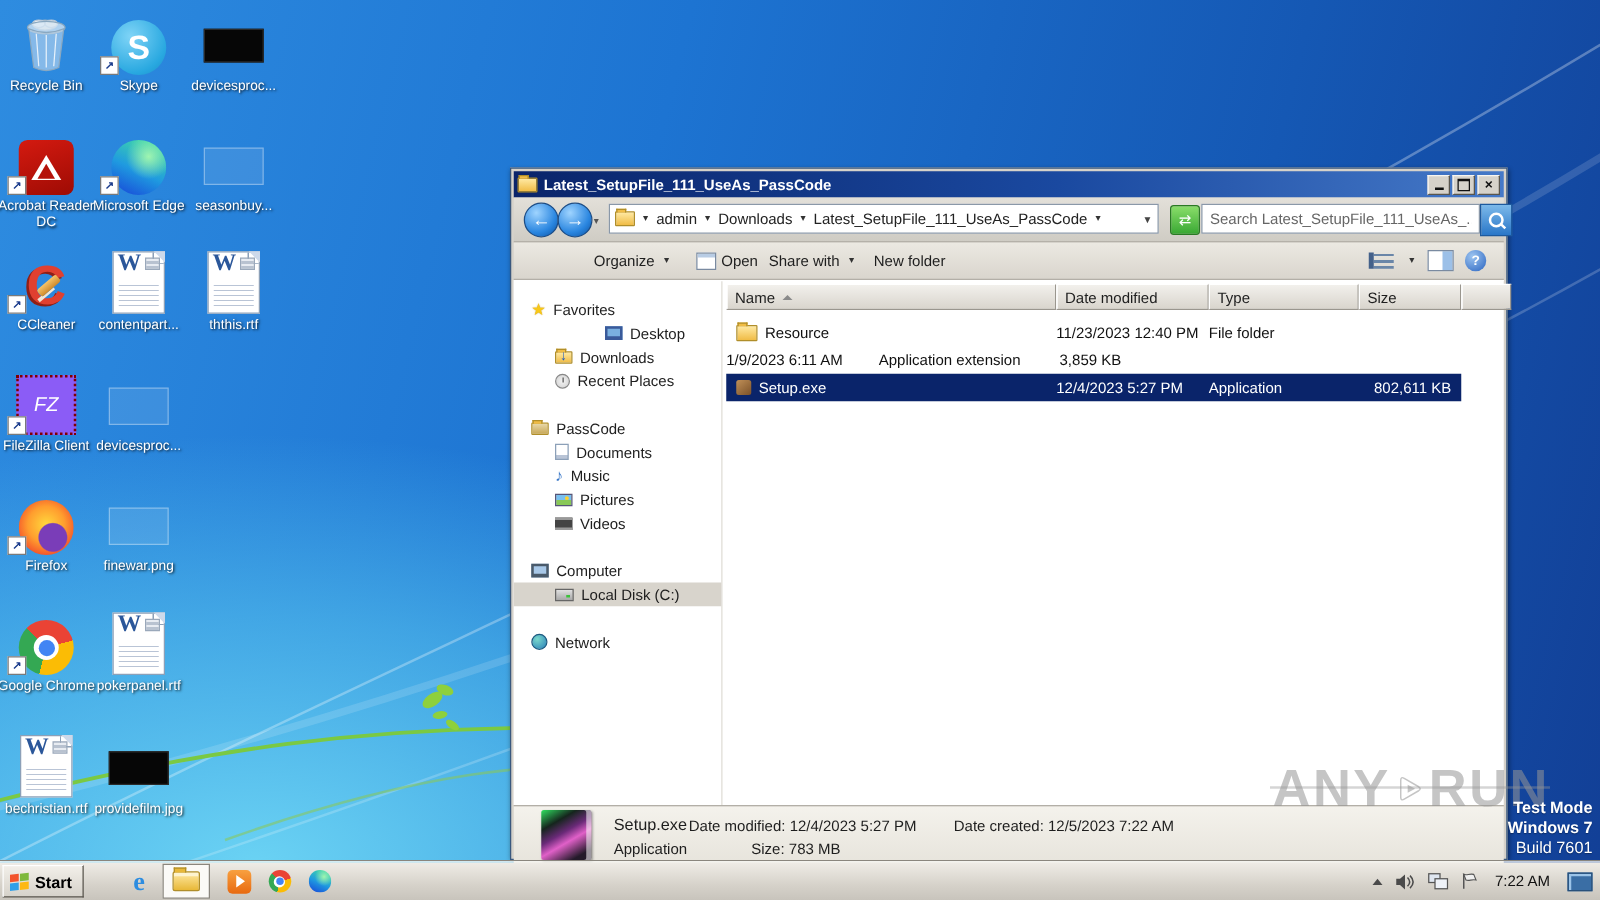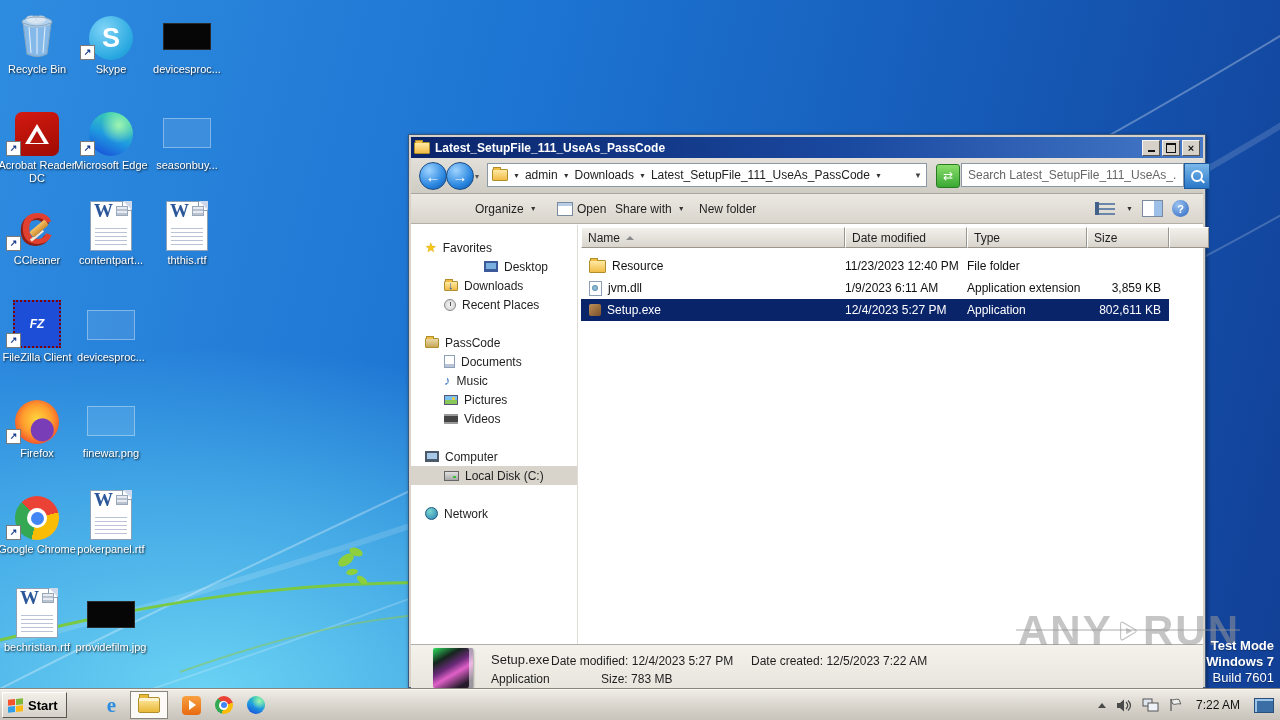--- a/index.html
+++ b/index.html
@@ -24,21 +24,21 @@
   .art-firefox{background:radial-gradient(circle at 62% 68%,#7a3db8 0 11px,rgba(0,0,0,0) 12px),radial-gradient(circle at 50% 45%,#ffd83d 0%,#ff9d2e 45%,#f4552b 75%,#d6358f 100%);}
   .art-chrome{background:conic-gradient(from -45deg,#ea4335 0 120deg,#fbbc05 0 240deg,#34a853 0 360deg);}
   .art-chrome .ring{width:20px;height:20px;border-radius:50%;background:#fff;display:flex;align-items:center;justify-content:center;}
   .art-chrome .dot{width:13px;height:13px;border-radius:50%;background:#4285f4;}
   .box44{width:44px;height:44px;display:flex;align-items:center;justify-content:center;position:relative;}
   .art-acrobat{background:linear-gradient(160deg,#d41a10,#9e0b04);border-radius:7px;}
   .tri-out{width:0;height:0;border-left:12px solid rgba(0,0,0,0);border-right:12px solid rgba(0,0,0,0);border-bottom:20px solid #fff;position:relative;}
   .tri-in{position:absolute;left:-7px;top:7px;width:0;height:0;border-left:7px solid rgba(0,0,0,0);border-right:7px solid rgba(0,0,0,0);border-bottom:12px solid #b5120a;}
   .art-ccleaner .bigc{font-size:44px;font-weight:900;color:#e04030;text-shadow:-2px 2px 0 #8f1f16;line-height:44px;}
   .art-ccleaner .brush{position:absolute;left:14px;top:18px;width:20px;height:7px;background:linear-gradient(#f6c46a,#cf8a2c);transform:rotate(-40deg);border-radius:2px;box-shadow:-6px 4px 0 -2px #efe6d8;}
-  .art-filezilla{background:#1d4ed8;border:2px dotted #7e0000;color:#fff;font-weight:bold;font-size:12px;font-style:italic;}
+  .art-filezilla{background:#8b5cf6;border:2px dotted #7e0000;color:#fff;font-weight:normal;font-size:16px;font-style:italic;}
   .thumb-black{width:46px;height:25px;background:#060606;border:1px solid #2a2a2a;margin-bottom:10px;}
   .thumb-faint{width:46px;height:28px;background:rgba(255,255,255,0.10);border:1px solid rgba(255,255,255,0.35);margin-bottom:8px;}
   .art-word{width:40px;height:48px;background:#fff;border:1px solid #8ca0b8;position:relative;}
   .art-word .fold{position:absolute;right:-1px;top:-1px;width:0;height:0;border-left:9px solid rgba(0,0,0,0);border-top:9px solid #cdd9ea;box-shadow:-1px 1px 0 #8ca0b8;}
   .art-word .w{position:absolute;left:3px;top:2px;color:#2b579a;font-family:"Liberation Serif",serif;font-weight:bold;font-size:19px;}
   .art-word .grid{position:absolute;right:3px;top:4px;width:10px;height:8px;background:repeating-linear-gradient(0deg,#b8c2d0 0 2px,#e8ecf2 2px 4px);border:1px solid #9aa8ba;}
   .art-word .lines{position:absolute;left:4px;right:4px;top:24px;height:19px;background:repeating-linear-gradient(0deg,#b9c4d6 0 1px,rgba(0,0,0,0) 1px 4px);}
   .art-bin{margin-bottom:2px;}
 
   
@@ -114,21 +114,21 @@
   .fi-dll{width:11px;height:13px;background:#fff;border:1px solid #8ca0b8;position:relative;}
   .fi-dll::after{content:"";position:absolute;left:2px;top:3px;width:6px;height:6px;border-radius:50%;background:radial-gradient(circle,#9cc,#4a7ab8);}
   .fi-app{width:12px;height:12px;border-radius:2px;background:linear-gradient(140deg,#c09058,#7a5028);}
 
   .detailspane{position:relative;height:46px;background:linear-gradient(#f4f2ec,#e7e4dc);border-top:1px solid #b3afa7;font-size:12px;color:#1e1e1e;}
   .bigappicon{position:absolute;left:22px;top:3px;width:40px;height:40px;border-radius:2px;
     background:linear-gradient(150deg,#30e060 0%,#15251d 26%,#6a2a78 45%,#e060c8 60%,#241a2a 86%);
     box-shadow:inset -4px 0 0 rgba(255,255,255,0.55),1px 1px 2px rgba(0,0,0,0.3);}
   .dp-name{position:absolute;left:80px;top:7px;font-size:13px;}
   .dp-mod{position:absolute;left:140px;top:9px;}
-  .dp-created{position:absolute;left:340px;top:9px;}
+  .dp-created{position:absolute;left:352px;top:9px;}
   .dp-type{position:absolute;left:80px;top:27px;}
   .dp-size{position:absolute;left:190px;top:27px;}
 
   
   .testmode{position:absolute;right:6px;bottom:34px;text-align:right;color:#fff;font-size:13px;line-height:16px;text-shadow:0 1px 1px rgba(0,0,0,0.35);}
   .testmode .b{font-weight:bold;}
   .anyrun{position:absolute;left:1018px;top:596px;width:222px;height:70px;display:flex;align-items:center;gap:4px;color:rgba(150,150,150,0.55);font-weight:bold;font-size:42px;letter-spacing:2px;pointer-events:none;}
   .anyrun .hline{position:absolute;left:-2px;right:0;top:33px;height:2px;background:rgba(150,150,150,0.4);}
 
   
@@ -471,24 +471,20 @@
         <div class="frow" style="top:30px;">
           <span class="c-name">
               <span class="fi-folder"></span>
               <span>Resource</span>
             </span>
           <span class="c-date">11/23/2023 12:40 PM</span>
           <span class="c-type">File folder</span>
           <span class="c-size"></span>
         </div>
         <div class="frow" style="top:52px;">
-          <span class="c-name">
-              <span class="fi-dll"></span>
-              <span>jvm.dll</span>
-            </span>
           <span class="c-date">1/9/2023 6:11 AM</span>
           <span class="c-type">Application extension</span>
           <span class="c-size">3,859 KB</span>
         </div>
         <div class="frow selected" style="top:74px;">
           <span class="c-name">
               <span class="fi-app"></span>
               <span>Setup.exe</span>
             </span>
           <span class="c-date">12/4/2023 5:27 PM</span>

